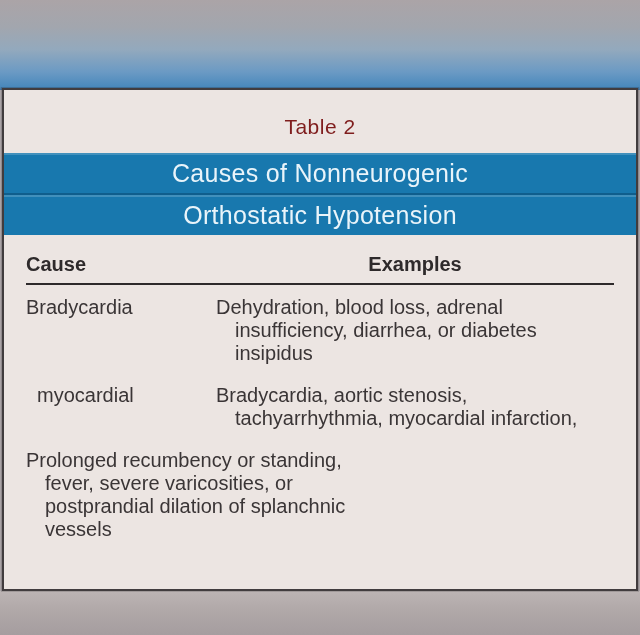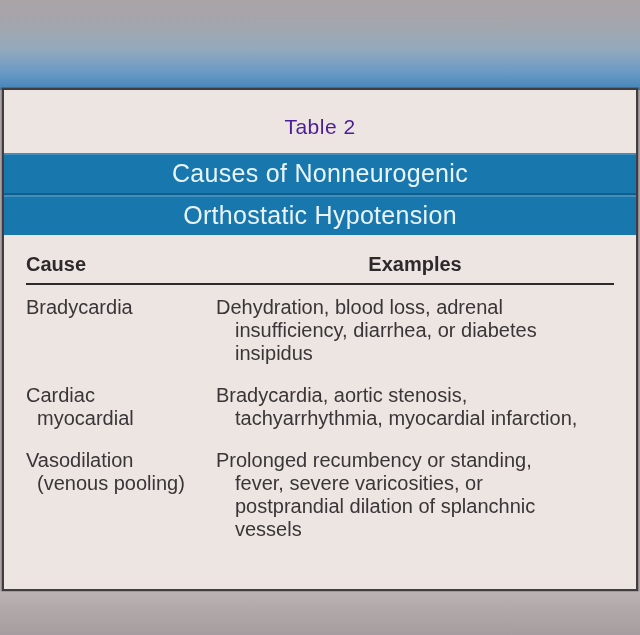--- a/index.html
+++ b/index.html
@@ -46,21 +46,21 @@
     box-sizing: border-box;
     background: #ece5e2;
     border: 2px solid #413c3e;
     box-shadow: 0 0 0 1px rgba(0,0,0,0.15);
   }
   .card-title {
     padding-top: 25px;
     text-align: center;
     font-size: 21px;
     letter-spacing: 0.5px;
-    color: #4c1d95;
+    color: #7f1d1d;
   }
   .banner {
     margin-top: 14px;
     background: #1878ae;
   }
   .banner-line {
     height: 40px;
     line-height: 40px;
     text-align: center;
     font-size: 25px;
@@ -134,33 +134,28 @@
               <div class="line">Bradycardia</div>
             </div>
             <div class="cell">
               <div class="line">Dehydration, blood loss, adrenal</div>
               <div class="line cont-ex">insufficiency, diarrhea, or diabetes</div>
               <div class="line cont-ex">insipidus</div>
             </div>
           </div>
           <div class="row">
             <div class="cell">
-              <div class="line">Cardiac</div>
               <div class="line cont-cause">myocardial</div>
             </div>
             <div class="cell">
               <div class="line">Bradycardia, aortic stenosis,</div>
               <div class="line cont-ex">tachyarrhythmia, myocardial infarction,</div>
             </div>
           </div>
           <div class="row">
-            <div class="cell">
-              <div class="line">Vasodilation</div>
-              <div class="line cont-cause">(venous pooling)</div>
-            </div>
             <div class="cell">
               <div class="line">Prolonged recumbency or standing,</div>
               <div class="line cont-ex">fever, severe varicosities, or</div>
               <div class="line cont-ex">postprandial dilation of splanchnic</div>
               <div class="line cont-ex">vessels</div>
             </div>
           </div>
         </div>
 
     </div>

